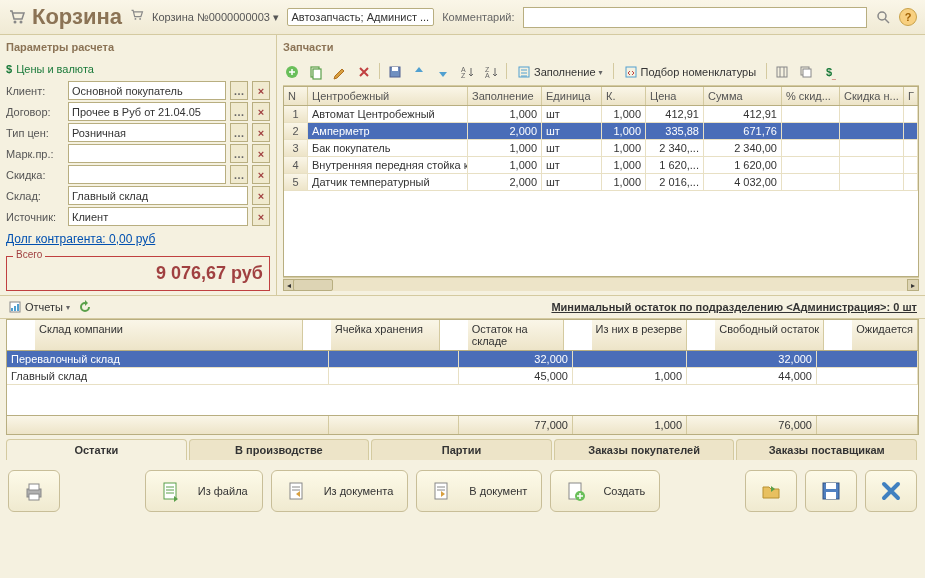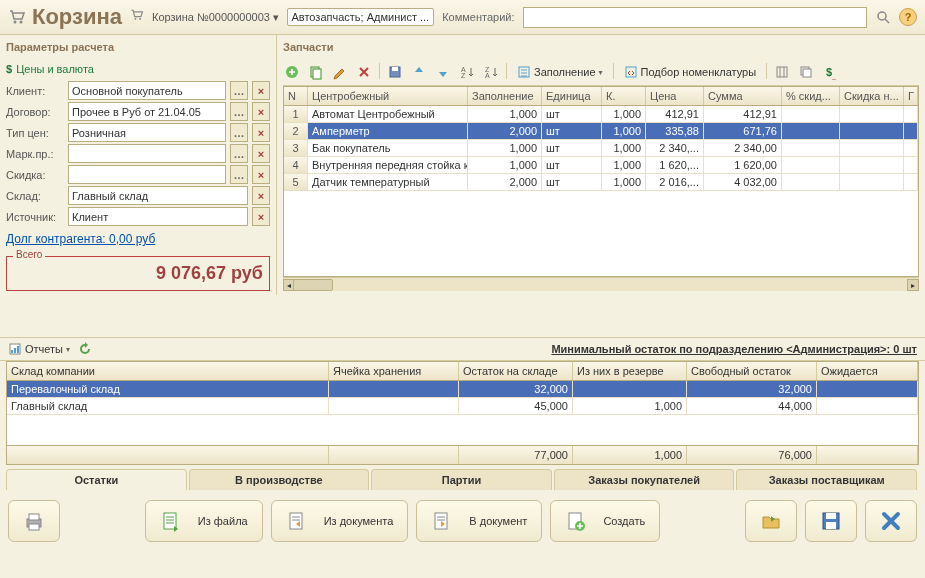--- a/index.html
+++ b/index.html
@@ -51,27 +51,27 @@
 .parts-grid { flex: 1; min-height: 110px; }
 .parts-grid .c0 { width: 24px; } .parts-grid .c1 { width: 160px; } .parts-grid .c2 { width: 74px; }
 .parts-grid .c3 { width: 60px; } .parts-grid .c4 { width: 44px; } .parts-grid .c5 { width: 58px; }
 .parts-grid .c6 { width: 78px; } .parts-grid .c7 { width: 58px; } .parts-grid .c8 { width: 64px; } .parts-grid .c9 { width: 14px; }
 
 .hscroll { height: 14px; background: #ede4c8; border-top: 1px solid #d4caa0; position: relative; }
 .hscroll .thumb { position: absolute; left: 10px; top: 1px; width: 40px; height: 12px; background: #ddd4b4; border: 1px solid #b8ae80; border-radius: 2px; }
 .hscroll .arr { position: absolute; top: 1px; width: 12px; height: 12px; background: #ddd4b4; border: 1px solid #b8ae80; display: flex; align-items: center; justify-content: center; font-size: 8px; }
 .hscroll .arr.l { left: 0; } .hscroll .arr.r { right: 0; }
 
-.reports-bar { display: flex; align-items: center; padding: 4px 8px; gap: 8px; border-top: 1px solid #d4caa0; border-bottom: 1px solid #d4caa0; margin-top: 42px; }
+.reports-bar { display: flex; align-items: center; padding: 4px 8px; gap: 8px; border-top: 1px solid #d4caa0; border-bottom: 1px solid #d4caa0; }
 .reports-btn { display: flex; align-items: center; gap: 3px; cursor: pointer; }
 .refresh-btn { cursor: pointer; }
 .min-stock { margin-left: auto; color: #333; font-weight: bold; text-decoration: underline; }
 
 .stock-grid { margin: 0 6px; border: 1px solid #b8ae80; background: #fff; }
-.stock-grid .sh { background: linear-gradient(#faf6e8,#ede4c8); border-right: 1px solid #d4caa0; padding: 3px 4px; }
+.stock-grid .sh { background: linear-gradient(#faf6e8,#ede4c8); border-right: 1px solid #d4caa0; padding: 3px 4px; margin-left: 28px; }
 .stock-grid .sh-row { display: flex; border-bottom: 1px solid #b8ae80; }
 .stock-grid .s0 { width: 322px; } .stock-grid .s1 { width: 130px; } .stock-grid .s2 { width: 114px; }
 .stock-grid .s3 { width: 114px; } .stock-grid .s4 { width: 130px; } .stock-grid .s5 { flex: 1; }
 .stock-grid .sr { display: flex; border-bottom: 1px solid #e8e0c4; }
 .stock-grid .sr.sel { background: #4a6db8; color: #fff; }
 .stock-grid .sc { border-right: 1px solid #e8e0c4; padding: 2px 4px; }
 .stock-grid .sc.num { text-align: right; }
 .stock-body { height: 64px; overflow: hidden; }
 .stock-totals { display: flex; border-top: 1px solid #b8ae80; background: linear-gradient(#faf6e8,#ede4c8); }
 .stock-totals .sc { border-right: 1px solid #d4caa0; padding: 3px 4px; }

